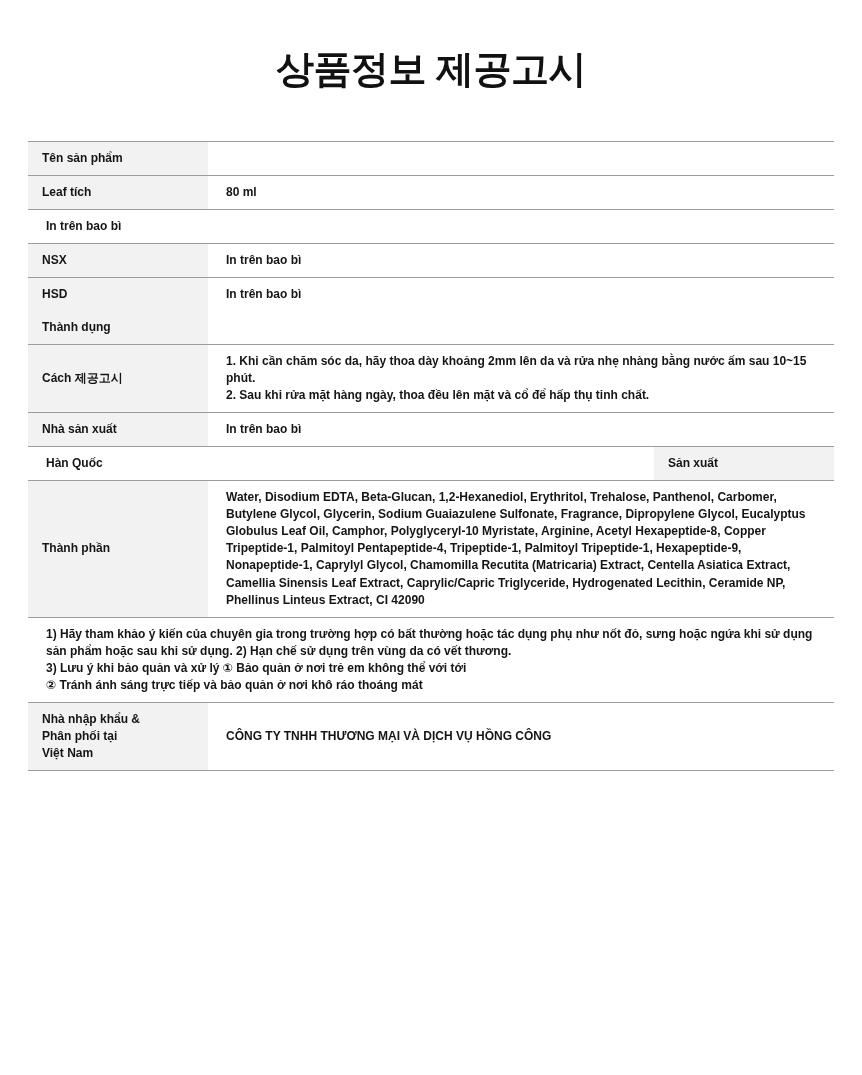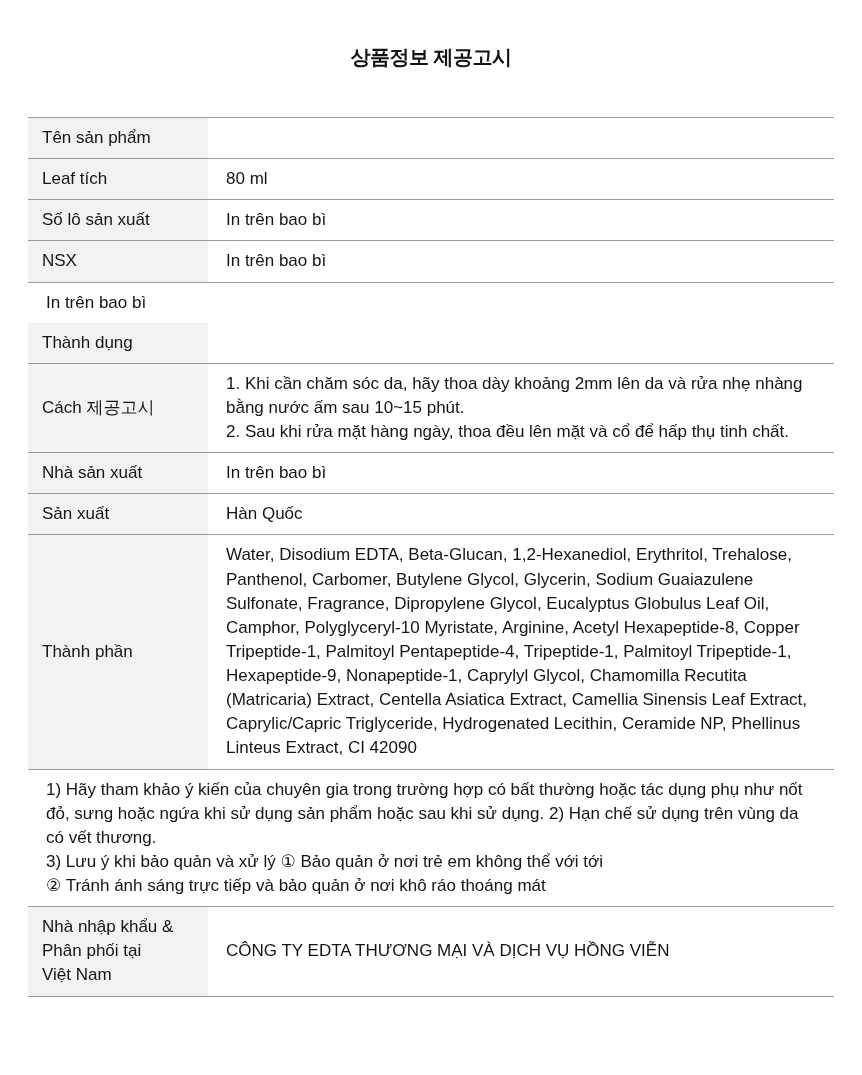--- a/index.html
+++ b/index.html
@@ -12,30 +12,31 @@
     width:862px;
     min-height:1075px;
     background:#ffffff;
     color:var(--text);
     font-family:"Liberation Sans","DejaVu Sans",sans-serif;
   }
   h1[data-name="page-title"]{
     margin:0;
     padding:44px 0 0 0;
     text-align:center;
-    font-size:20px;
+    font-size:38px;
     font-weight:700;
     letter-spacing:-0.5px;
     color:#111;
   }
   .info-table{
     margin:46px 28px 0 28px;
     border-top:1px solid var(--border);
-    font-size:17px;
+    font-size:12px;
     line-height:1.42;
+    font-weight:bold;
   }
   .row{
     display:flex;
     border-bottom:1px solid var(--border);
   }
   .row.no-div{
     border-bottom:none;
   }
   .cell{
     box-sizing:border-box;
@@ -63,55 +64,55 @@
   <h1 data-name="page-title">상품정보 제공고시</h1>
   <section class="info-table" data-name="product-info-table">
       <div class="row" data-name="table-row">
     <div class="cell label" data-name="row-label">Tên sản phẩm</div>
   </div>
       <div class="row" data-name="table-row">
     <div class="cell label" data-name="row-label">Leaf tích</div>
     <div class="cell value" data-name="row-value">80 ml</div>
   </div>
       <div class="row" data-name="table-row">
-    <div class="cell label" data-name="row-label">Số lô sản xuất</div>
     <div class="cell value" data-name="row-value">In trên bao bì</div>
   </div>
       <div class="row" data-name="table-row">
     <div class="cell label" data-name="row-label">NSX</div>
     <div class="cell value" data-name="row-value">In trên bao bì</div>
   </div>
       <div class="row no-div" data-name="table-row">
+    <div class="cell label" data-name="row-label">HSD</div>
     <div class="cell value" data-name="row-value">In trên bao bì</div>
   </div>
       <div class="row" data-name="table-row">
     <div class="cell label" data-name="row-label">Thành dụng</div>
   </div>
       <div class="row" data-name="table-row">
     <div class="cell label" data-name="row-label">Cách 제공고시</div>
     <div class="cell value" data-name="row-value">1. Khi cần chăm sóc da, hãy thoa dày khoảng 2mm lên da và rửa nhẹ nhàng bằng nước ấm sau 10~15 phút.
 2. Sau khi rửa mặt hàng ngày, thoa đều lên mặt và cổ để hấp thụ tinh chất.</div>
   </div>
       <div class="row" data-name="table-row">
     <div class="cell label" data-name="row-label">Nhà sản xuất</div>
     <div class="cell value" data-name="row-value">In trên bao bì</div>
   </div>
       <div class="row" data-name="table-row">
+    <div class="cell value" data-name="row-value">Hàn Quốc</div>
     <div class="cell label" data-name="row-label">Sản xuất</div>
-    <div class="cell value" data-name="row-value">Hàn Quốc</div>
   </div>
       <div class="row" data-name="table-row">
     <div class="cell label" data-name="row-label">Thành phần</div>
     <div class="cell value" data-name="row-value">Water, Disodium EDTA, Beta-Glucan, 1,2-Hexanediol, Erythritol, Trehalose, Panthenol, Carbomer, Butylene Glycol, Glycerin, Sodium Guaiazulene Sulfonate, Fragrance, Dipropylene Glycol, Eucalyptus Globulus Leaf Oil, Camphor, Polyglyceryl-10 Myristate, Arginine, Acetyl Hexapeptide-8, Copper Tripeptide-1, Palmitoyl Pentapeptide-4, Tripeptide-1, Palmitoyl Tripeptide-1, Hexapeptide-9, Nonapeptide-1, Caprylyl Glycol, Chamomilla Recutita (Matricaria) Extract, Centella Asiatica Extract, Camellia Sinensis Leaf Extract, Caprylic/Capric Triglyceride, Hydrogenated Lecithin, Ceramide NP, Phellinus Linteus Extract, CI 42090</div>
   </div>
       <div class="row" data-name="table-row">
     <div class="cell value" data-name="row-value">1) Hãy tham khảo ý kiến của chuyên gia trong trường hợp có bất thường hoặc tác dụng phụ như nốt đỏ, sưng hoặc ngứa khi sử dụng sản phẩm hoặc sau khi sử dụng. 2) Hạn chế sử dụng trên vùng da có vết thương.
 3) Lưu ý khi bảo quản và xử lý ① Bảo quản ở nơi trẻ em không thể với tới
 ② Tránh ánh sáng trực tiếp và bảo quản ở nơi khô ráo thoáng mát</div>
   </div>
       <div class="row" data-name="table-row">
     <div class="cell label" data-name="row-label">Nhà nhập khẩu &amp;
 Phân phối tại
 Việt Nam</div>
-    <div class="cell value" data-name="row-value">CÔNG TY EDTA THƯƠNG MẠI VÀ DỊCH VỤ HỒNG VIỄN</div>
+    <div class="cell value" data-name="row-value">CÔNG TY TNHH THƯƠNG MẠI VÀ DỊCH VỤ HỒNG CÔNG</div>
   </div>
     </section>
 </main>
 
 </body></html>

